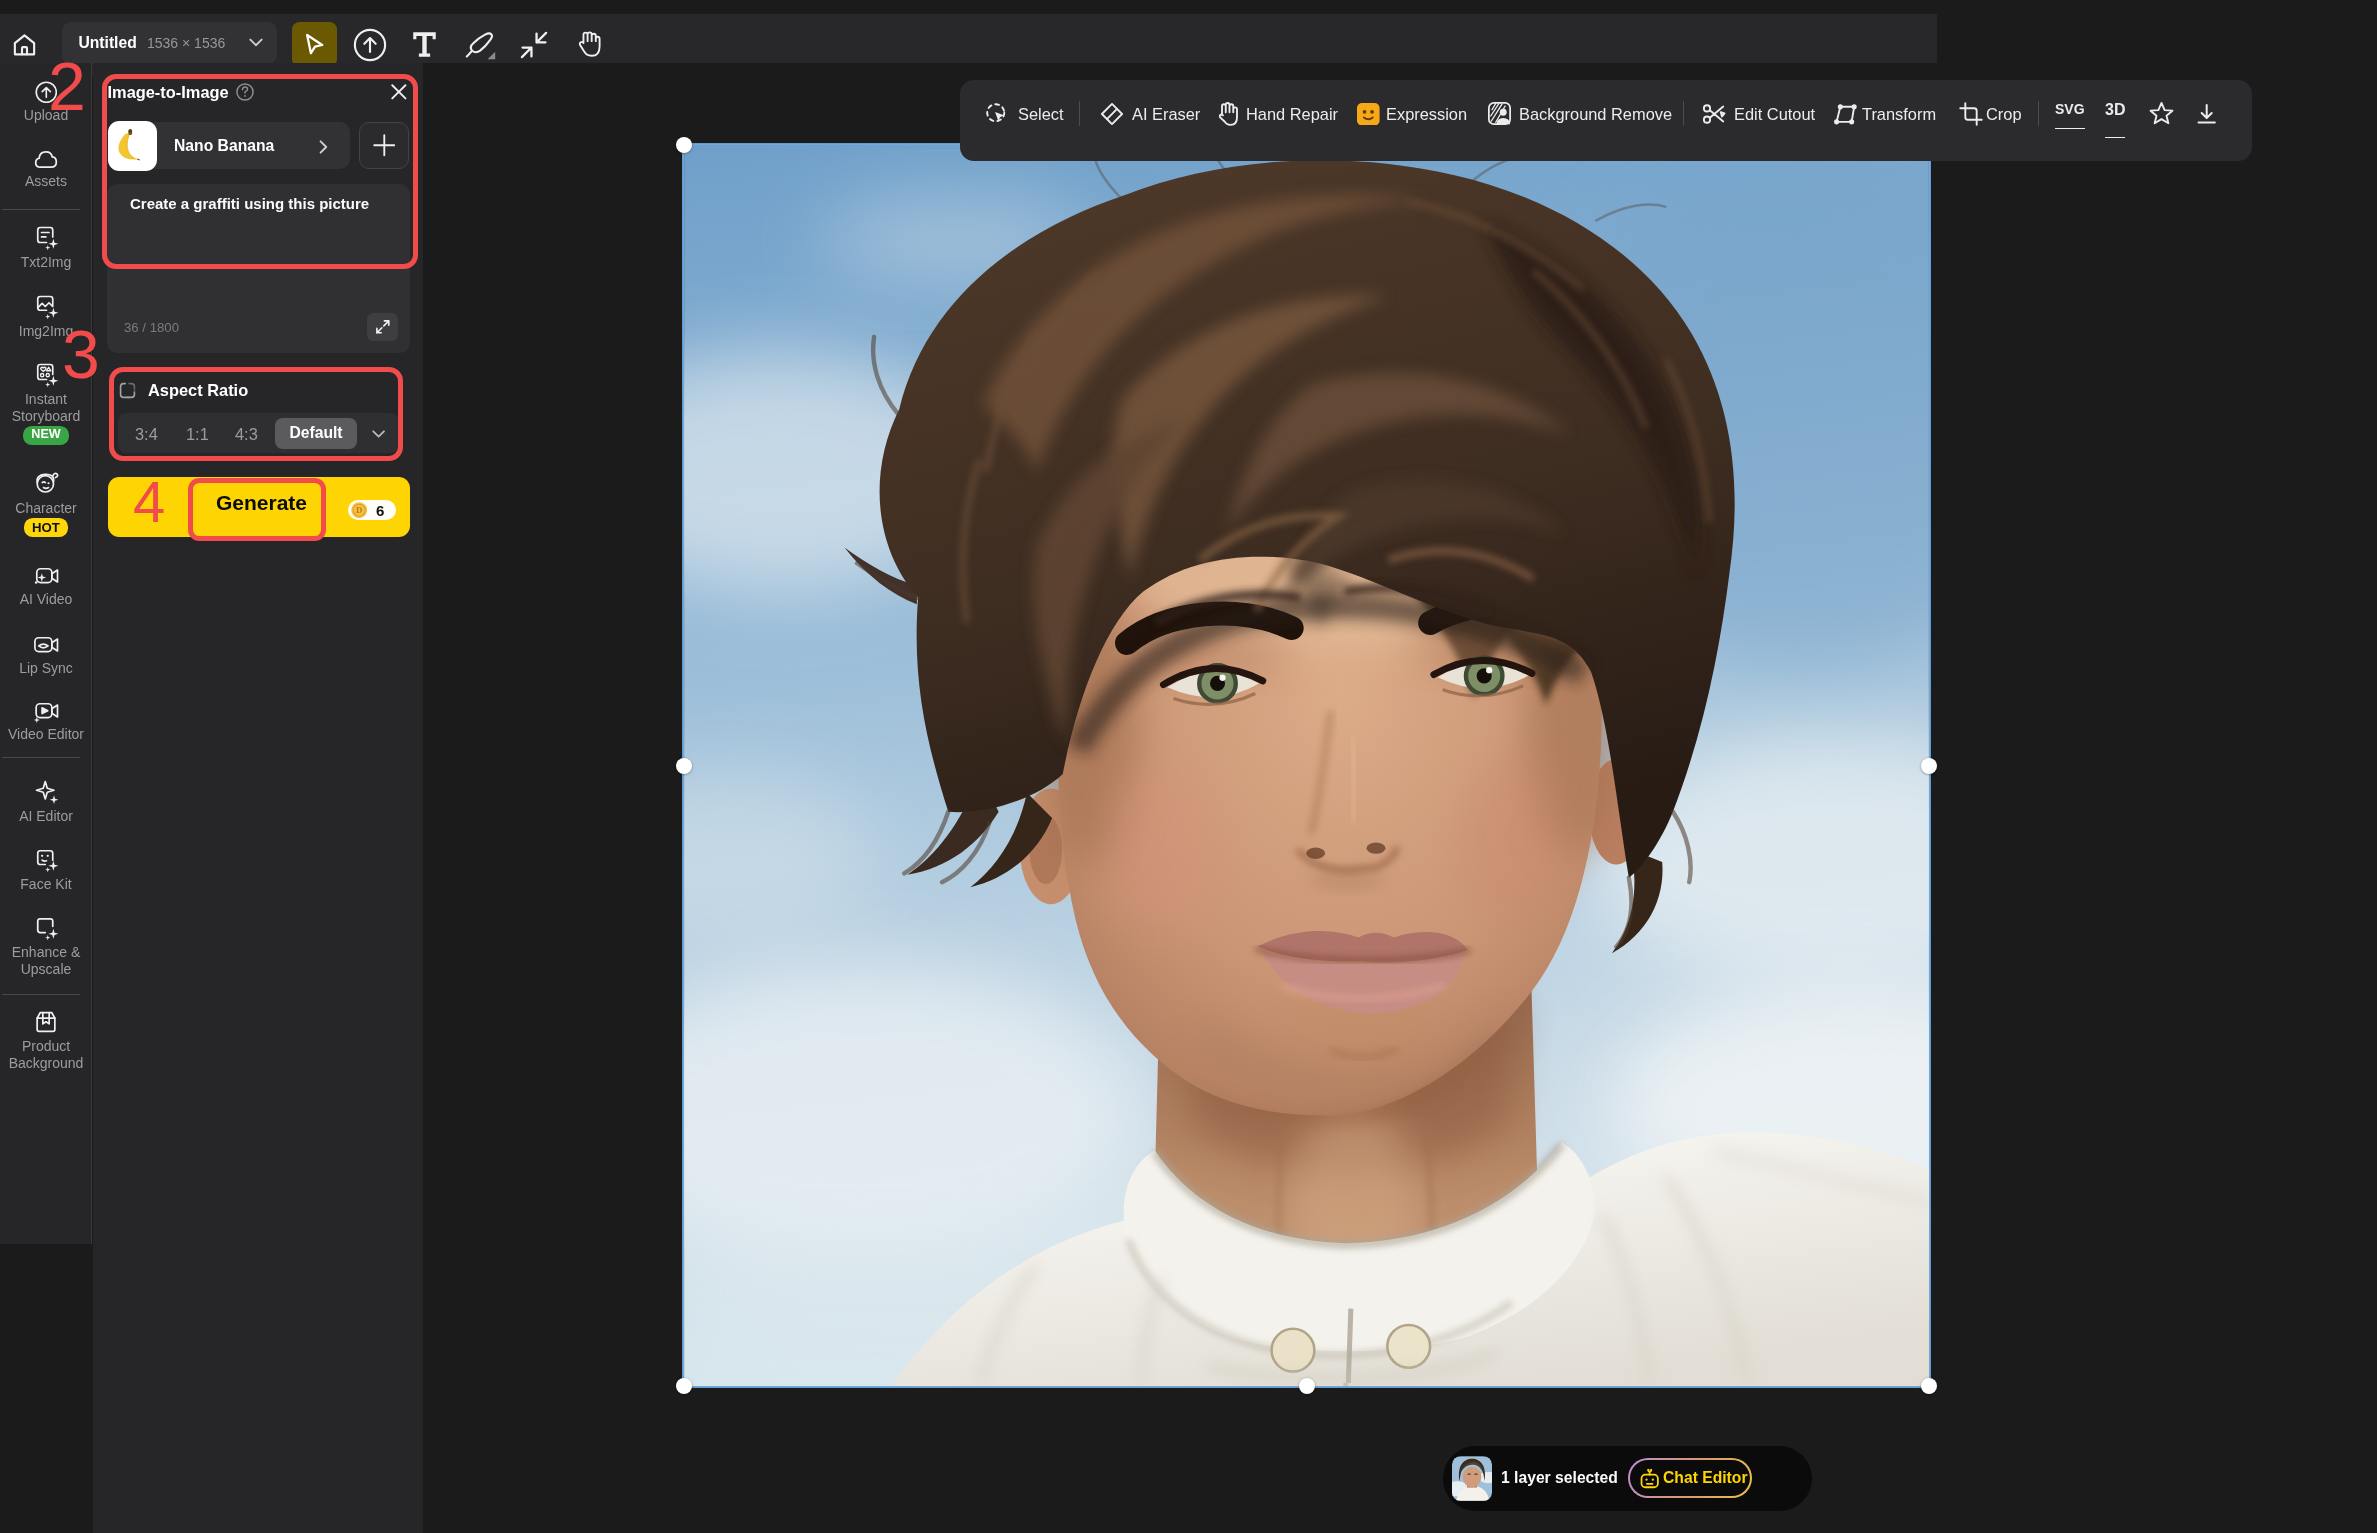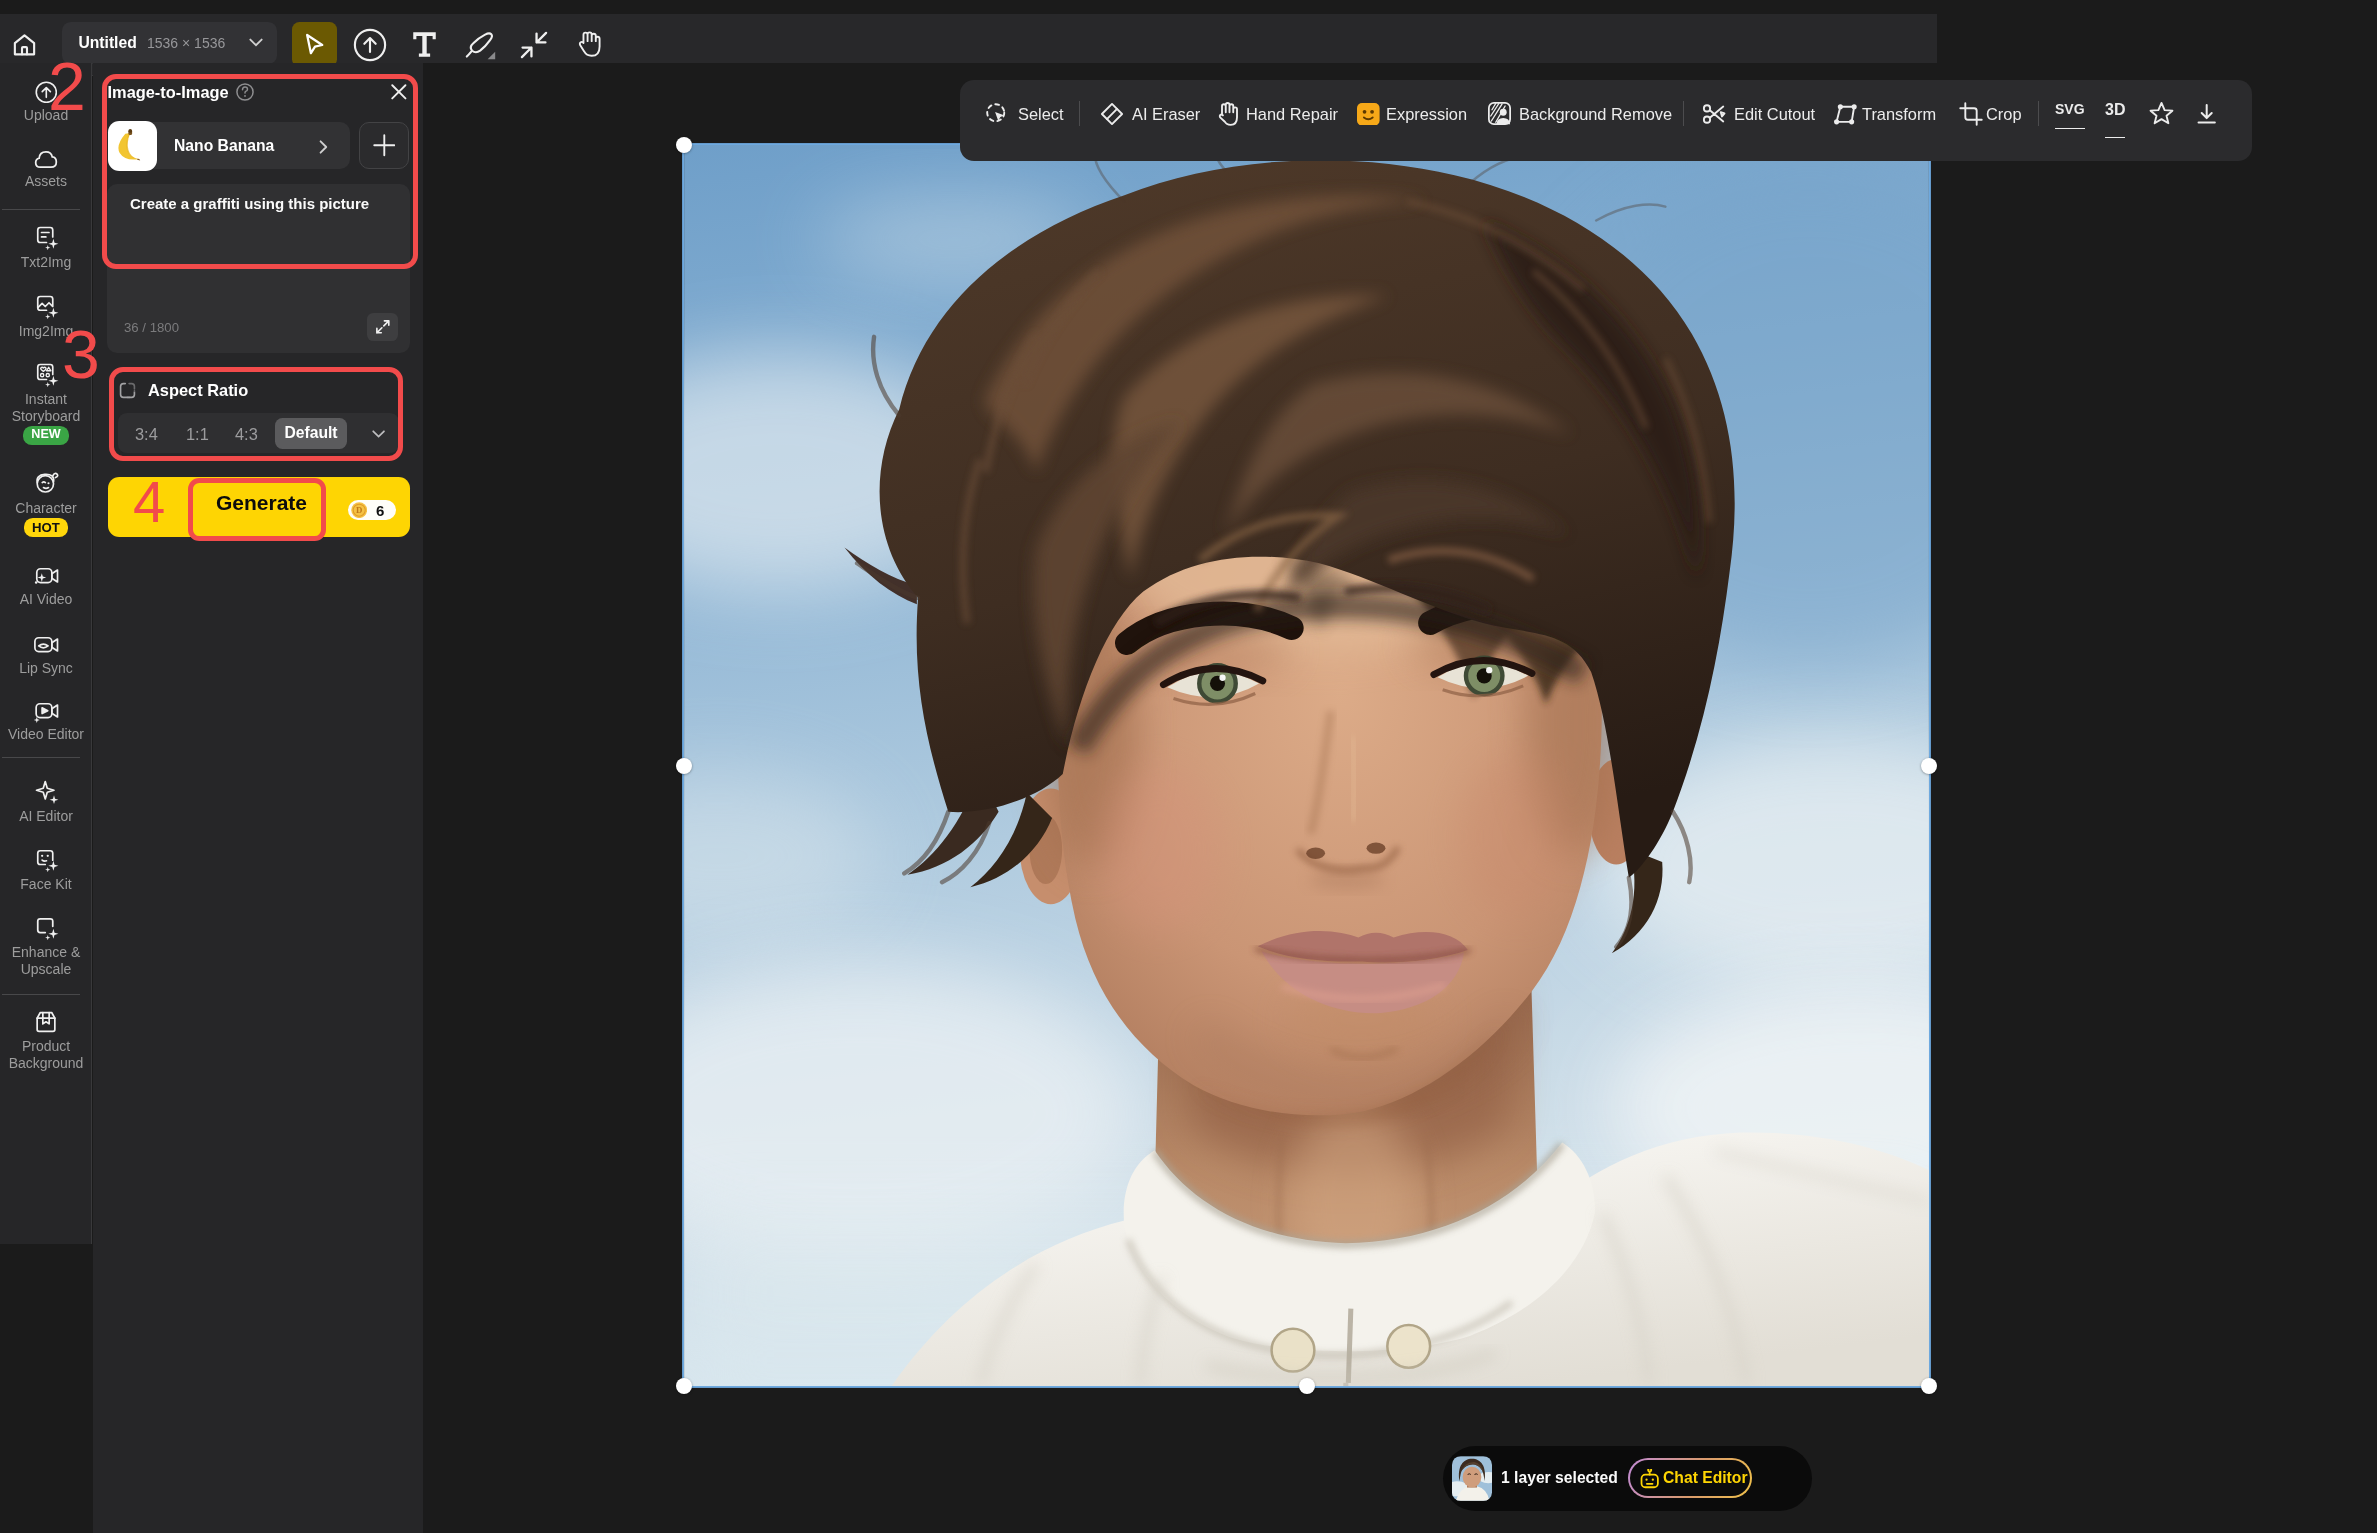--- a/index.html
+++ b/index.html
@@ -233,21 +233,21 @@
   <svg class="abs" style="left:26px; top:319px;" width="17" height="17" viewBox="0 0 27 27" fill="none" stroke="#a2a2a4" stroke-width="2.6" stroke-linecap="round">
       <path d="M10 2.5 H7 Q2.5 2.5 2.5 7 V20 Q2.5 24.5 7 24.5 H20 Q24.5 24.5 24.5 20 V17"></path>
       <path d="M16 2.5 h4 Q24.5 2.5 24.5 7 v4" opacity="0.55"></path>
       <path d="M24.5 14 v3 M13 24.5 h4" opacity="0.55"></path>
     </svg>
   <span class="abs" style="left:55px; top:318px; font-size:16.4px; font-weight:bold; color:#fff;">Aspect Ratio</span>
   <div class="abs" style="left:25px; top:350px; width:281px; height:40px; background:#2f2f31; border-radius:8.8px;"></div>
   <span class="abs" style="left:42px; top:362px; font-size:16.4px; color:#9c9c9e;">3:4</span>
   <span class="abs" style="left:93px; top:362px; font-size:16.4px; color:#9c9c9e;">1:1</span>
   <span class="abs" style="left:142px; top:362px; font-size:16.4px; color:#9c9c9e;">4:3</span>
-  <div class="abs" style="left:182px; top:355px; width:72px; height:31px; background:#5b5b5d; border-radius:7.5px; text-align:center; line-height:30px; font-size:15.7px; font-weight:bold; color:#fff;">Default</div>
+  <div class="abs" style="left:182px; top:355px; width:82px; height:31px; background:#5b5b5d; border-radius:7.5px; text-align:center; line-height:30px; font-size:15.7px; font-weight:bold; color:#fff;">Default</div>
   <svg class="abs" style="left:279px; top:367px;" width="13.2" height="8.2" viewBox="0 0 21 13" fill="none" stroke="#bdbdbf" stroke-width="2.8" stroke-linecap="round">
       <path d="M2 2 L10.5 10.5 L19 2"></path>
     </svg>
 
   <div class="abs" style="left:14.5px; top:414px; width:302px; height:60px; background:#fed503; border-radius:11.3px;"></div>
   <span class="abs" style="left:123px; top:428px; font-size:21px; font-weight:bold; color:#0c0c0c;">Generate</span>
   <div class="abs" style="left:255px; top:437px; width:48px; height:20px; background:#fffef9; border-radius:10px;">
     <svg class="abs" style="left:2.5px; top:1.9px;" width="16.4" height="16.4" viewBox="0 0 26 26">
         <circle cx="13" cy="13" r="12.5" fill="#f5c244"></circle>
         <circle cx="13" cy="13" r="9.5" fill="none" stroke="#e09b28" stroke-width="1.6"></circle>

